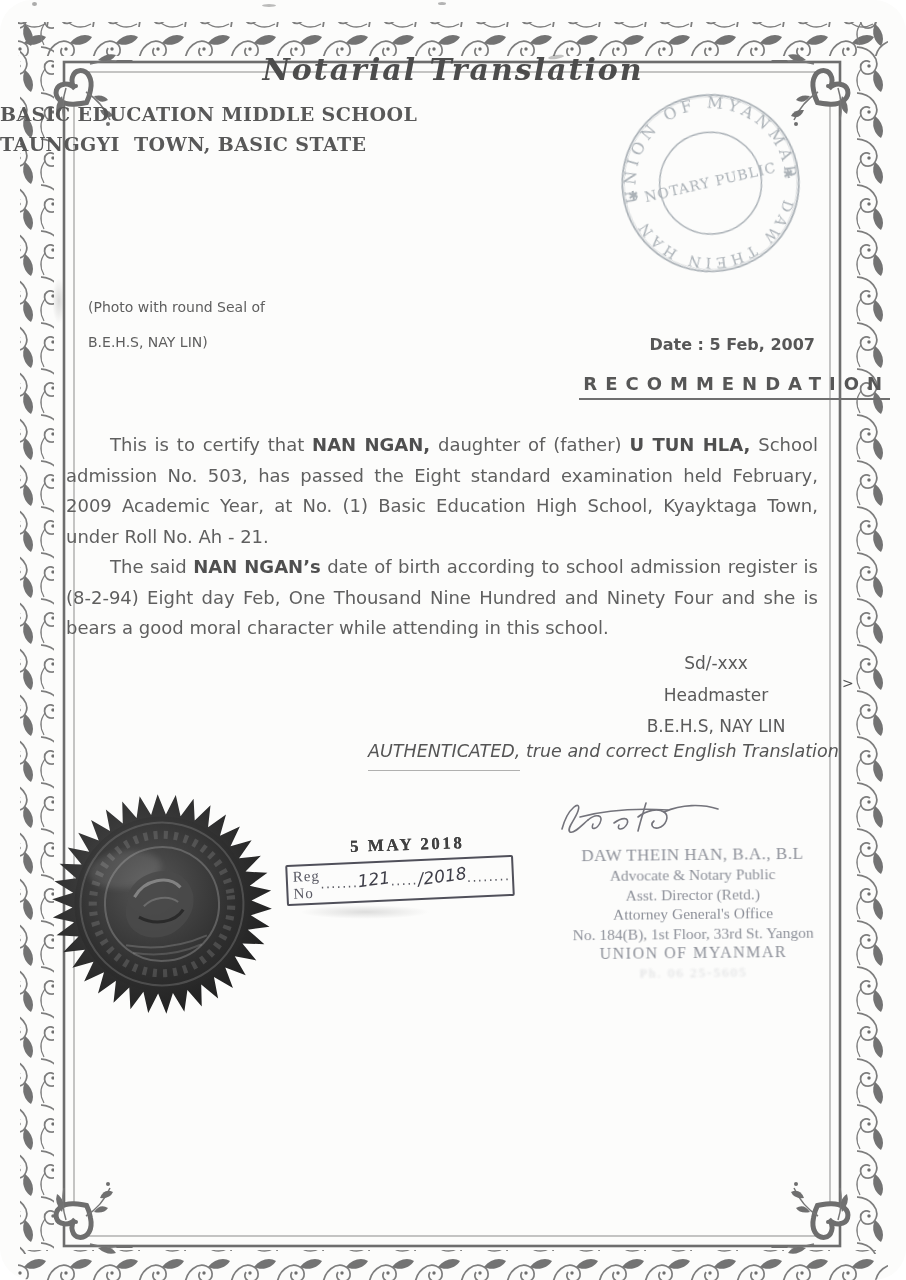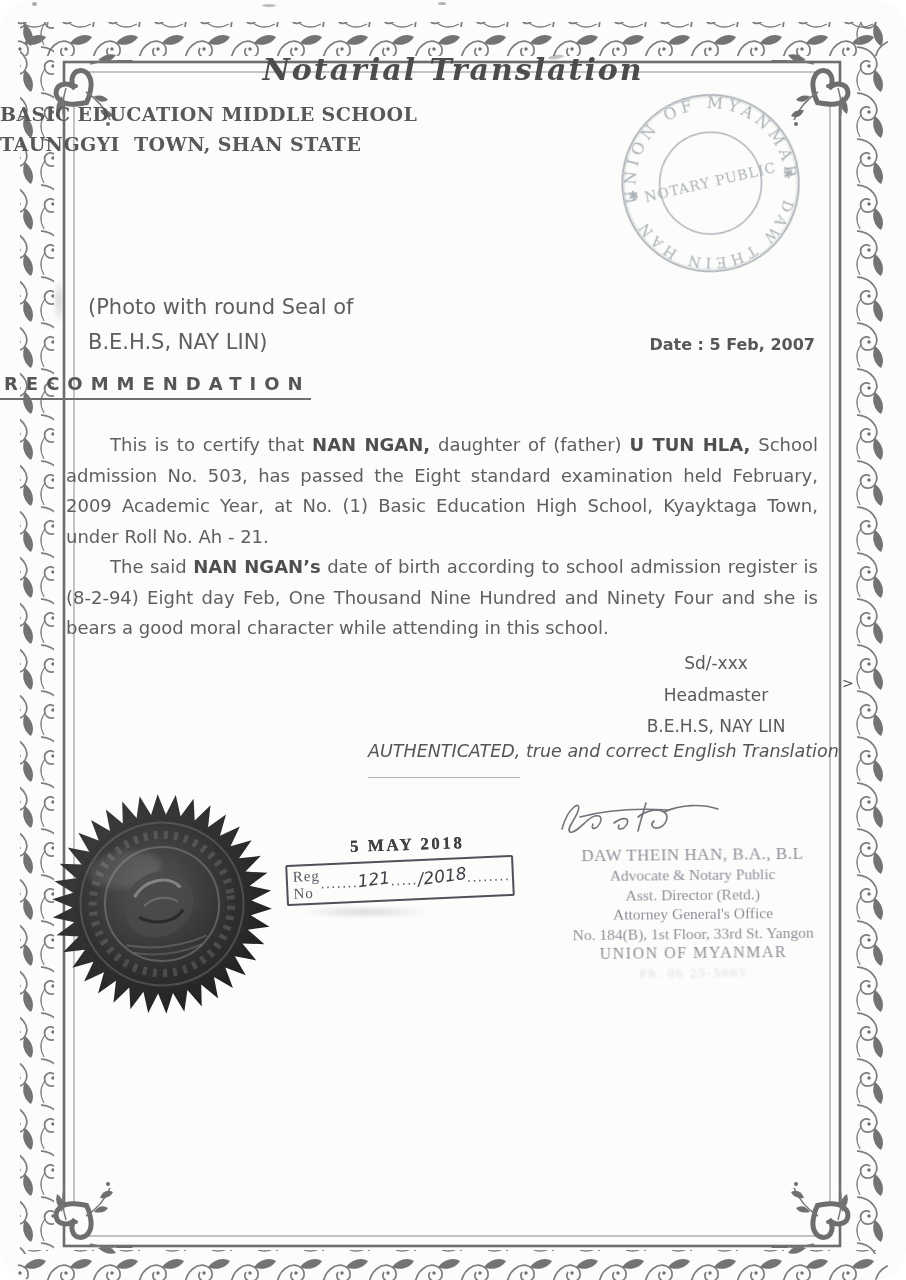--- a/index.html
+++ b/index.html
@@ -16,40 +16,40 @@
   .title { position:absolute; top:52px; left:0; right:0; text-align:center;
     font:italic 700 30px "DejaVu Serif", serif; color:#4c4c4c; letter-spacing:2px; }
 
   .school { position:absolute; top:99px; left:0; right:0; text-align:left;
     font:700 19px "DejaVu Serif", serif; color:#585858; letter-spacing:.4px; }
   .school div { line-height:30px; white-space:pre; }
 
   .stamp-svg { position:absolute; left:606px; top:90px; width:210px; height:192px;
     transform:rotate(-8deg); opacity:.82; filter:blur(.3px); }
 
-  .photo-note { position:absolute; left:88px; top:290px; font-size:21px;
+  .photo-note { position:absolute; left:88px; top:290px; font-size:14px;
     line-height:35px; color:#5e5e5e; }
 
   .date-line { position:absolute; top:335px; right:91px; font-size:16px; color:#575757;font-weight:bold; }
 
-  .heading { position:absolute; top:373px; left:0; right:16px; text-align:left; }
+  .heading { position:absolute; top:373px; left:0; right:16px; text-align:right; }
   .heading span { display:inline-block; font-weight:700; font-size:18px; letter-spacing:8px;
     color:#565656; border-bottom:2px solid #6f6f6f; padding:0 0 4px 4px; }
 
   .body-text { position:absolute; left:66px; top:430px; width:752px;
     font-size:18px; line-height:30.5px; color:#5f5f5f; text-align:justify; }
   .body-p { margin:0; text-indent:44px; }
   .body-p b { font-weight:700; color:#4f4f4f; }
 
   .sig-block { position:absolute; left:616px; top:628px; width:200px; text-align:center;
     font-size:17px; line-height:31.5px; color:#5a5a5a;margin-top:20px; }
 
   .auth-line { position:absolute; left:368px; top:741px; font-style:italic;
     font-size:17.5px; color:#555; }
-  .auth-lead { border-bottom:1px solid rgba(100,100,100,.5); padding-bottom:16px;margin-top:28px; }
+  .auth-lead { border-bottom:1px solid rgba(100,100,100,.5); padding-bottom:9px;margin-top:28px; }
 
   .seal-svg { position:absolute; left:50px; top:792px; width:224px; height:224px;
     transform:rotate(-7deg); }
 
   .date-stamp { position:absolute; left:350px; top:835px;
     font-family:"Liberation Serif", serif; font-weight:700; font-size:17px;
     letter-spacing:2.5px; color:#414141; transform:rotate(-2deg);
     text-shadow:0 0 .5px #444; }
 
   .reg-box { position:absolute; left:286px; top:860px; width:228px; height:41px;
@@ -129,21 +129,21 @@
   <div class="speck" style="left:262px; top:4px; width:14px; height:3px; opacity:.4"></div>
   <div class="speck" style="left:438px; top:2px; width:8px; height:3px; opacity:.45"></div>
   <div class="speck" style="left:548px; top:55px; width:16px; height:4px; opacity:.35; transform:rotate(-8deg)"></div>
   <div class="smudge" style="left:52px; top:278px; width:14px; height:46px; background:radial-gradient(ellipse, rgba(120,120,120,.25), transparent 70%)"></div>
   <div class="smudge" style="left:300px; top:905px; width:130px; height:14px; background:radial-gradient(ellipse, rgba(110,110,110,.22), transparent 70%)"></div>
 
   <div class="title">Notarial Translation</div>
 
   <div class="school">
     <div>BASIC EDUCATION MIDDLE SCHOOL</div>
-    <div>TAUNGGYI  TOWN, SHAN STATE</div>
+    <div>TAUNGGYI  TOWN, BASIC STATE</div>
   </div>
 
   <svg class="stamp-svg" viewBox="0 0 200 200">
     <g fill="none" stroke="#99a1a8">
       <circle cx="100" cy="97" r="92" stroke-width="1.8"></circle>
       <circle cx="100" cy="97" r="90" stroke-width=".7" opacity=".6"></circle>
       <circle cx="100" cy="97" r="53" stroke-width="1.5"></circle>
     </g>
     <path id="arcTop" d="M 24.7,117.2 A 78,78 0 1 1 175.3,117.2" fill="none"></path>
     <path id="arcBot" d="M 173.3,123.7 A 78,78 0 0 1 26.7,123.7" fill="none"></path>

